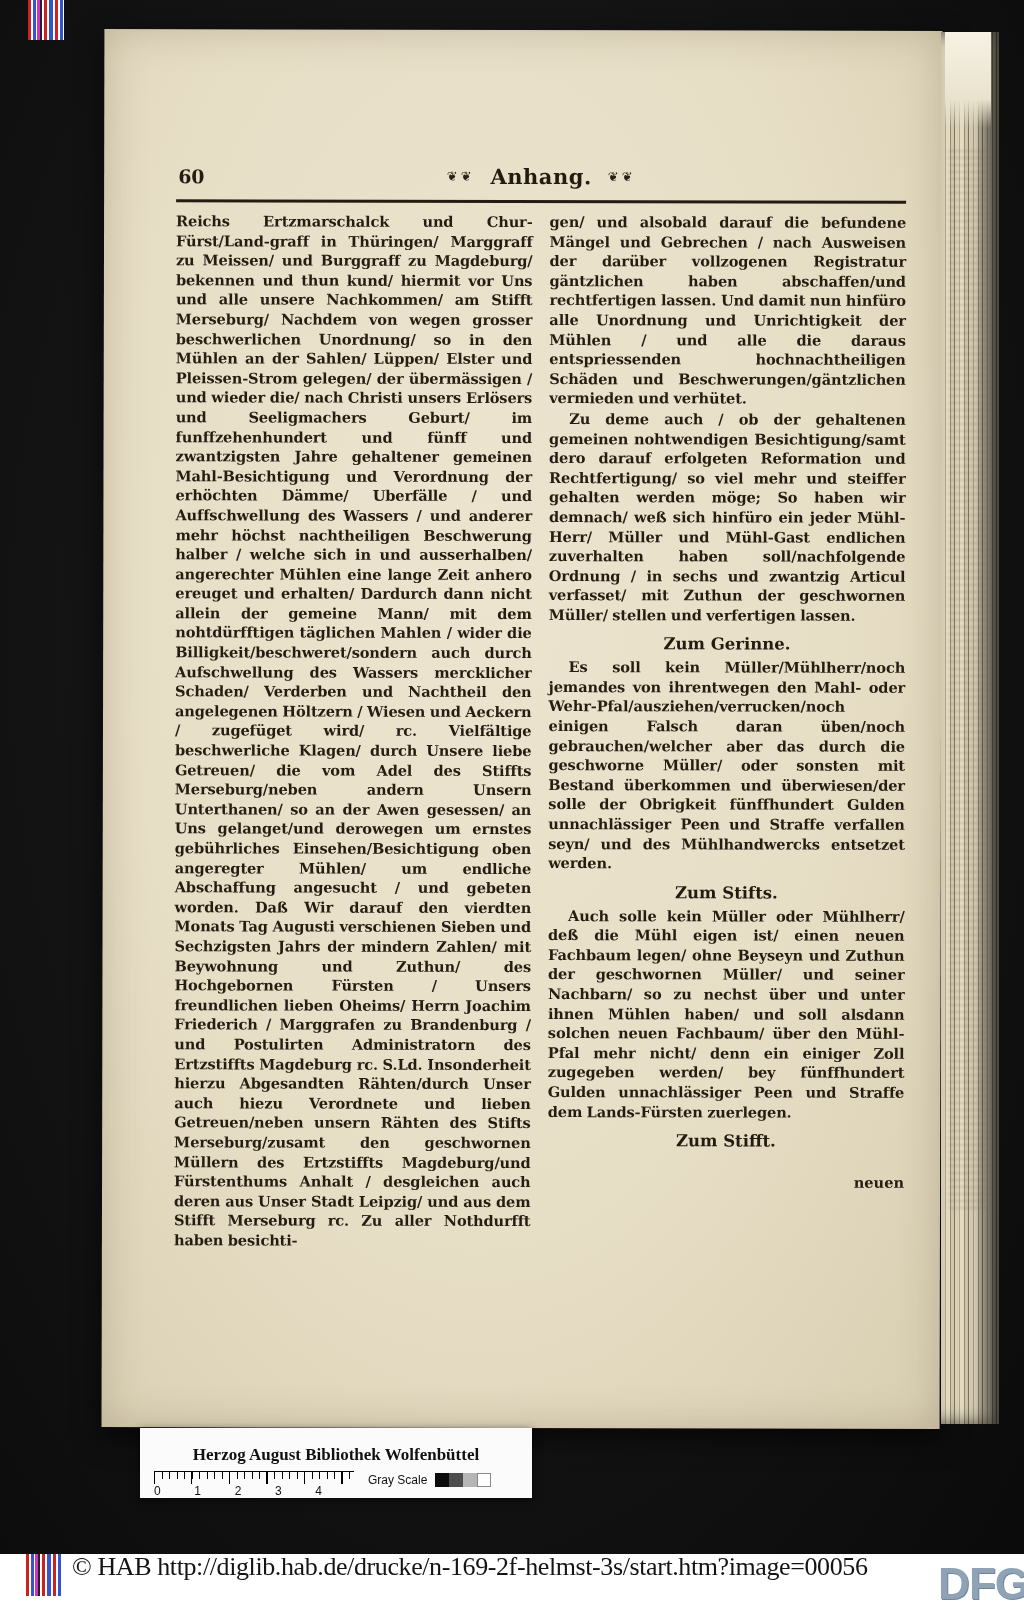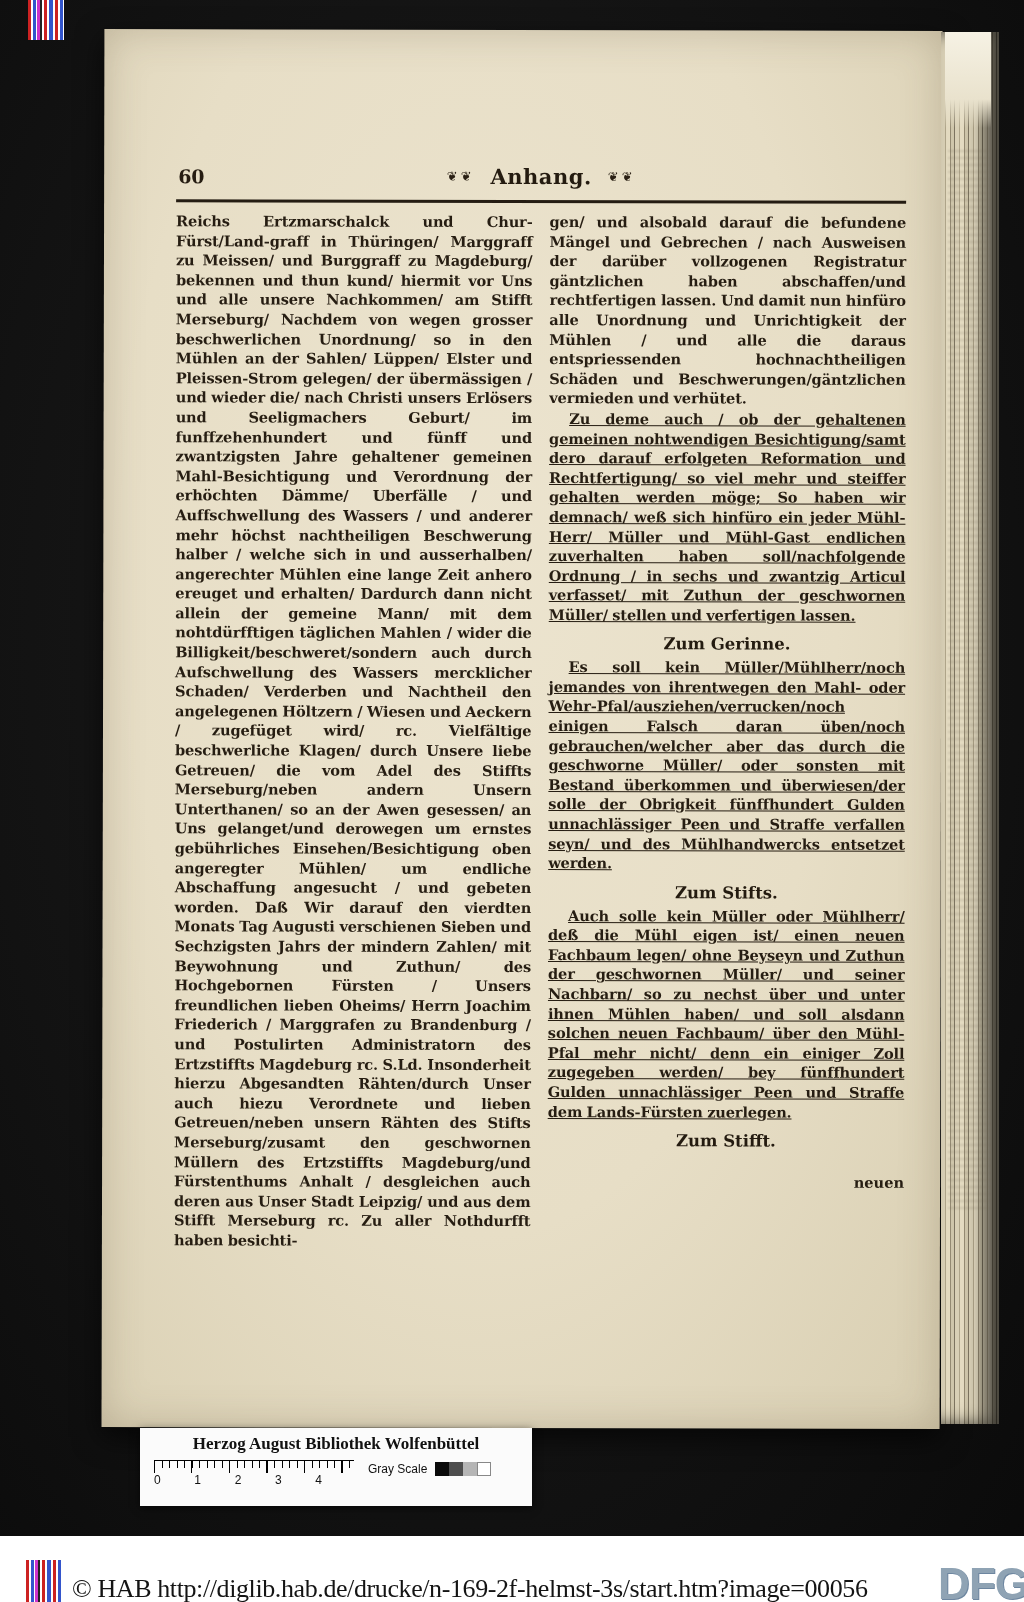--- a/index.html
+++ b/index.html
@@ -35,21 +35,21 @@
   .ornament{font-size:13px;letter-spacing:3px;color:#2a2014;}
   .head-title{font:700 21px/1 "DejaVu Serif",serif;color:#241b10;letter-spacing:.5px;}
   .rule{border-top:3px solid #241c12;margin-top:6px;}
   .cols{display:flex;gap:17px;margin-top:9px;}
   .col{flex:1;min-width:0;}
   .body-text{
     margin:0 0 1px 0;text-align:justify;
     font:700 14.6px/19.6px "DejaVu Serif",serif;
     color:#261d12;letter-spacing:-0.15px;word-spacing:-0.5px;
   }
-  .indent{text-indent:20px;text-decoration:underline;}
+  .indent{text-indent:20px;}
   .section-head{
     margin:10px 0 3px;text-align:center;
     font:700 16.5px/1.2 "DejaVu Serif",serif;color:#241b10;
   }
   .catchword{
     text-align:right;margin-top:21px;
     font:700 14.6px/19.6px "DejaVu Serif",serif;color:#261d12;
   }
   
   .fore-edge{
@@ -64,23 +64,23 @@
     background:linear-gradient(180deg,#f6f2e4 0%,#e9e2cd 70%,rgba(233,226,205,0) 100%);
   }
   
   .bleed{
     position:absolute;left:948px;top:150px;width:42px;height:1060px;
     background:repeating-linear-gradient(180deg, rgba(110,100,85,.45) 0 2px, rgba(0,0,0,0) 2px 7px);
     opacity:.45;filter:blur(1px);
   }
   
   .cal-card{
-    position:absolute;left:140px;top:1428px;width:392px;height:78px;
+    position:absolute;left:140px;top:1428px;width:392px;height:70px;
     background:#fbfbfb;box-shadow:0 2px 8px rgba(0,0,0,.6);
-    padding-top:6px;box-sizing:border-box;
+    padding-top:17px;box-sizing:border-box;
   }
   .card-title{
     text-align:center;font:700 17px/1.2 "Liberation Serif",serif;color:#111;
   }
   .card-row{display:flex;align-items:flex-start;margin-top:6px;padding:0 14px;}
   .ruler-wrap{width:200px;}
   .ruler-ticks{
     height:12px;
     background:
       repeating-linear-gradient(90deg,#000 0 1px,transparent 1px 37.5px),
@@ -94,22 +94,22 @@
   .grayscale{display:flex;align-items:center;margin-left:14px;margin-top:2px;}
   .gs-label{font:400 12px/1 "Liberation Sans",sans-serif;color:#111;margin-right:8px;white-space:nowrap;text-align:right;}
   .gs-squares{display:flex;}
   .gs-squares i{width:14px;height:14px;display:block;}
   .gs1{background:#0a0a0a;}
   .gs2{background:#4d4d4d;}
   .gs3{background:#b5b5b5;}
   .gs4{background:#fff;border:1px solid #888;box-sizing:border-box;}
   
   .footer{
-    position:absolute;left:0;bottom:0;width:1024px;height:66px;background:#fff;
-    display:flex;align-items:flex-end;overflow:hidden;
+    position:absolute;left:0;bottom:0;width:1024px;height:48px;background:#fff;
+    display:flex;align-items:flex-start;overflow:hidden;
   }
   .colorbar-footer{width:36px;height:42px;margin-left:26px;flex:0 0 auto;}
   .footer-text{
     margin-left:10px;font:400 26px/1 "Liberation Serif",serif;color:#141414;
     white-space:nowrap;letter-spacing:-0.4px;
   }
   .dfg{
     position:absolute;right:-4px;bottom:-4px;
     font:700 44px/1 "Liberation Sans",sans-serif;
     color:#8fa3b4;letter-spacing:-1px;

